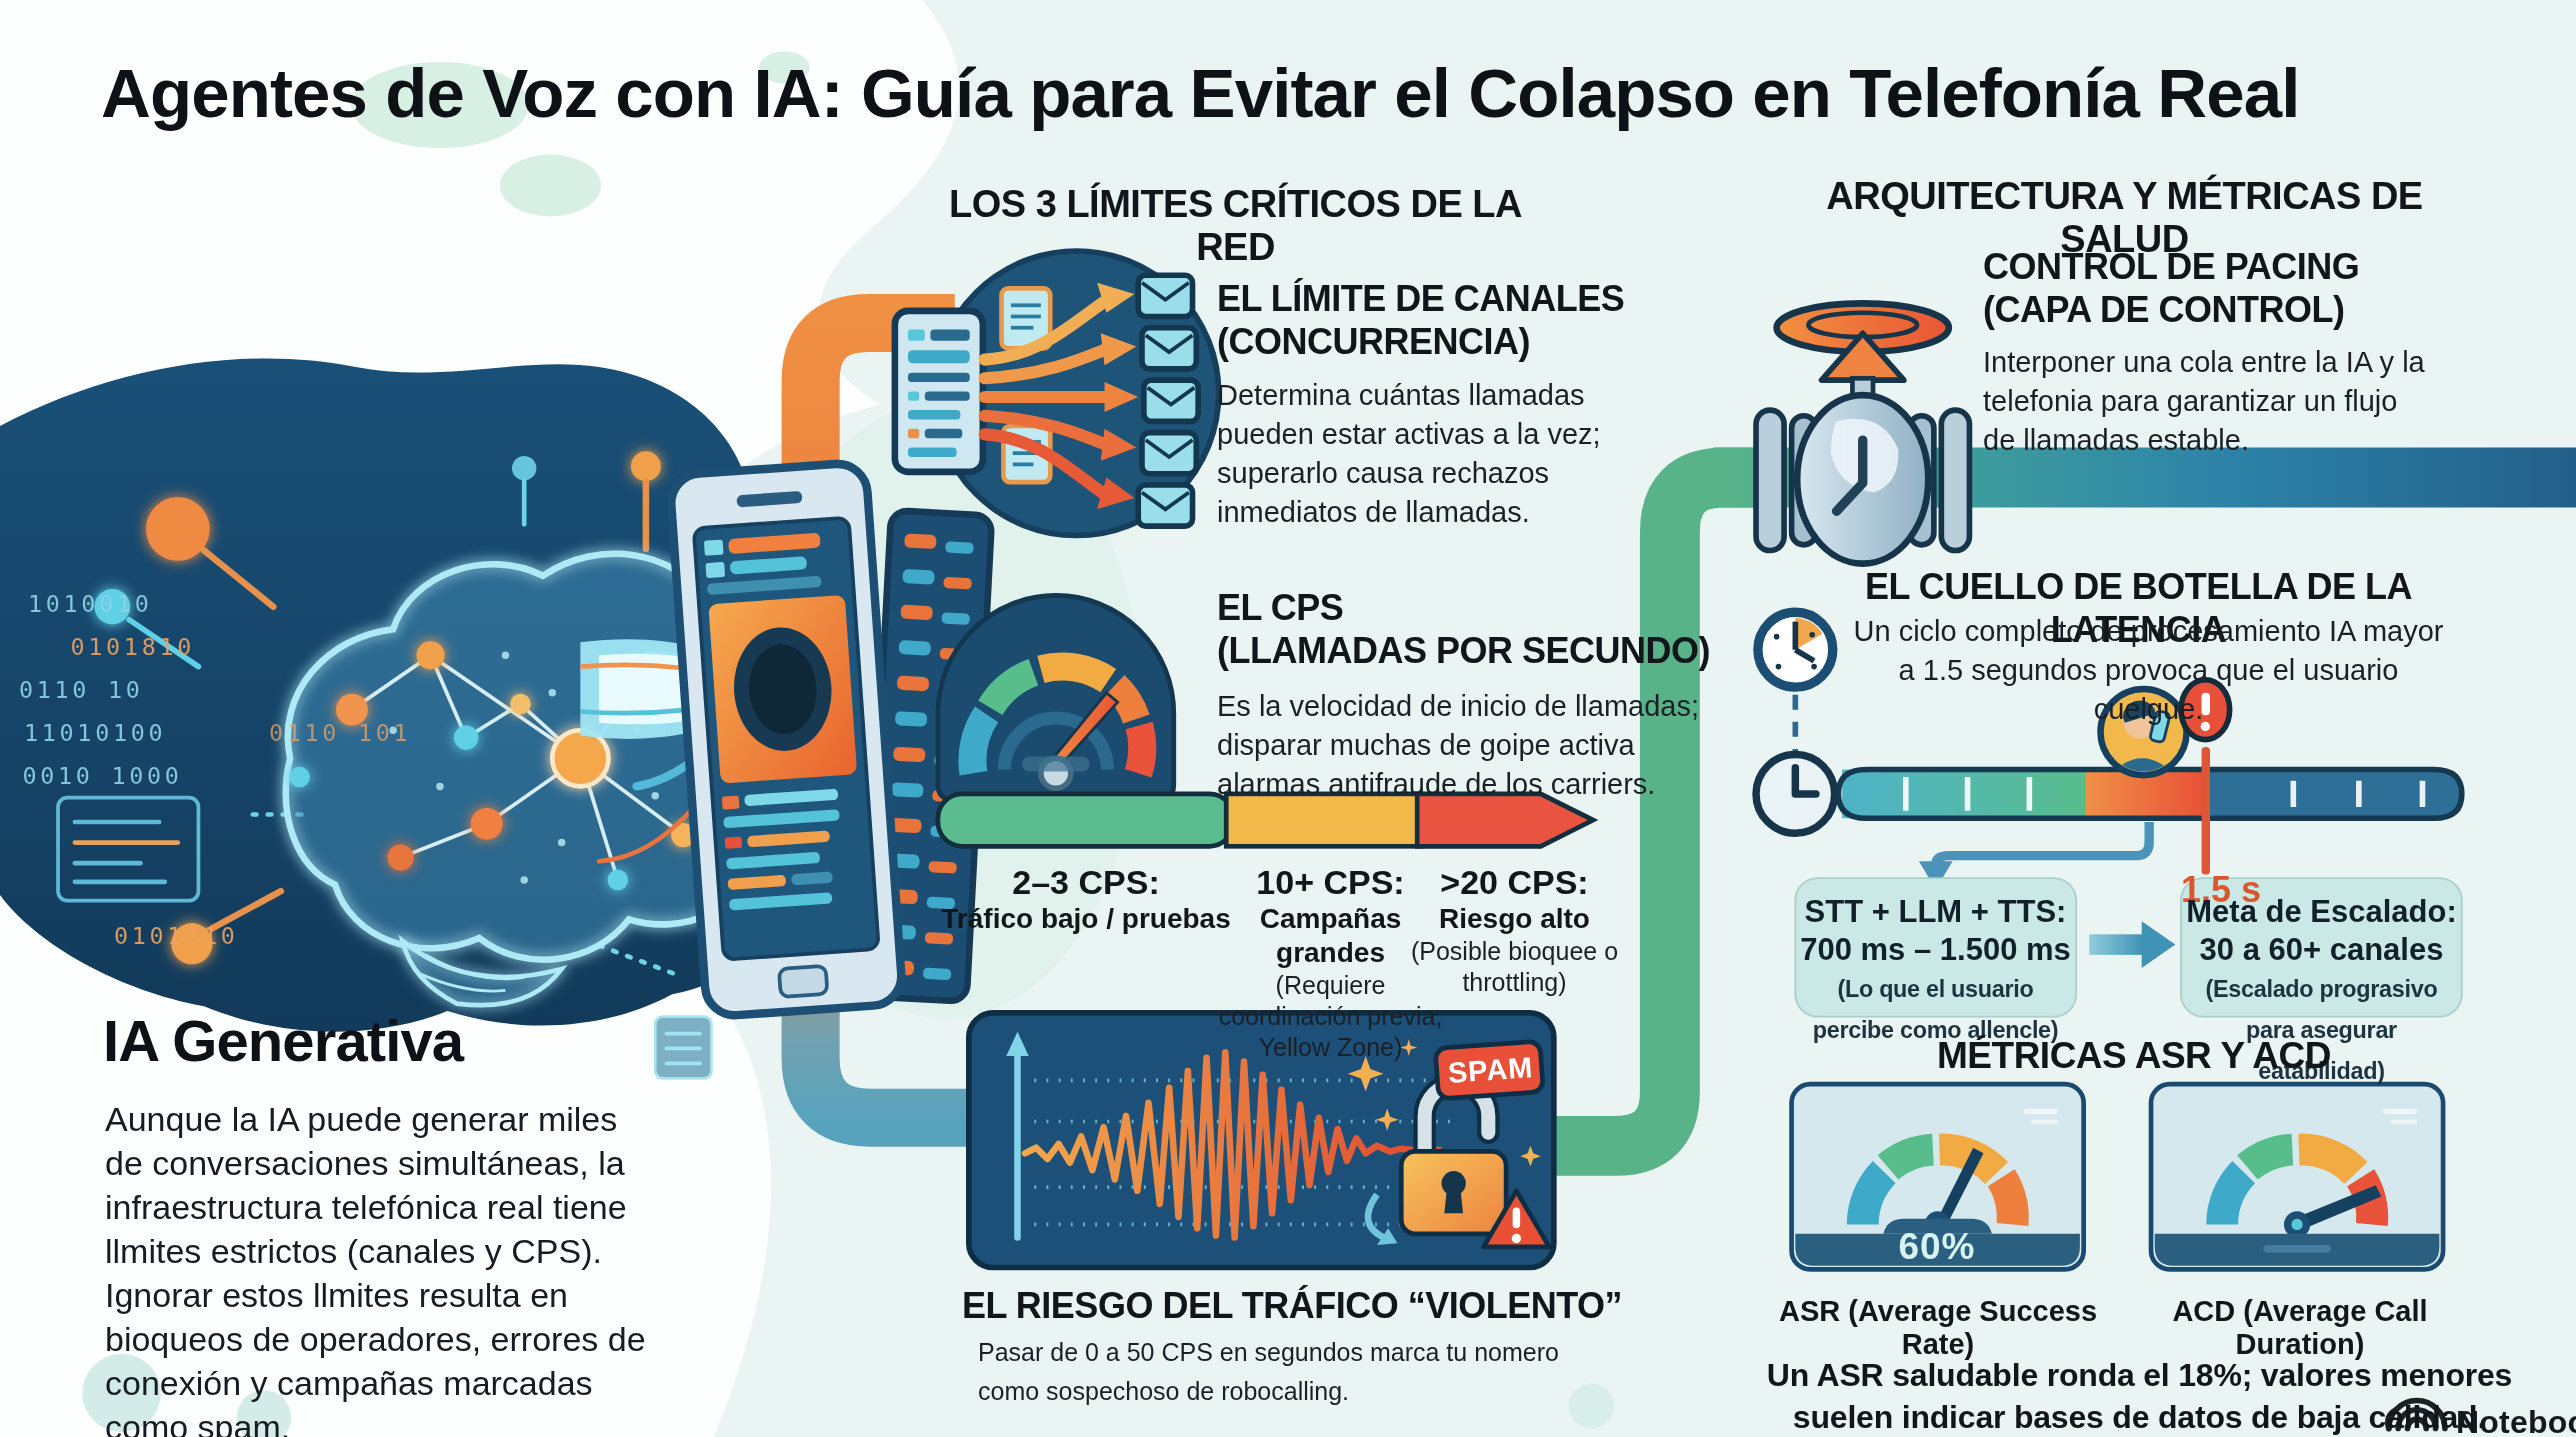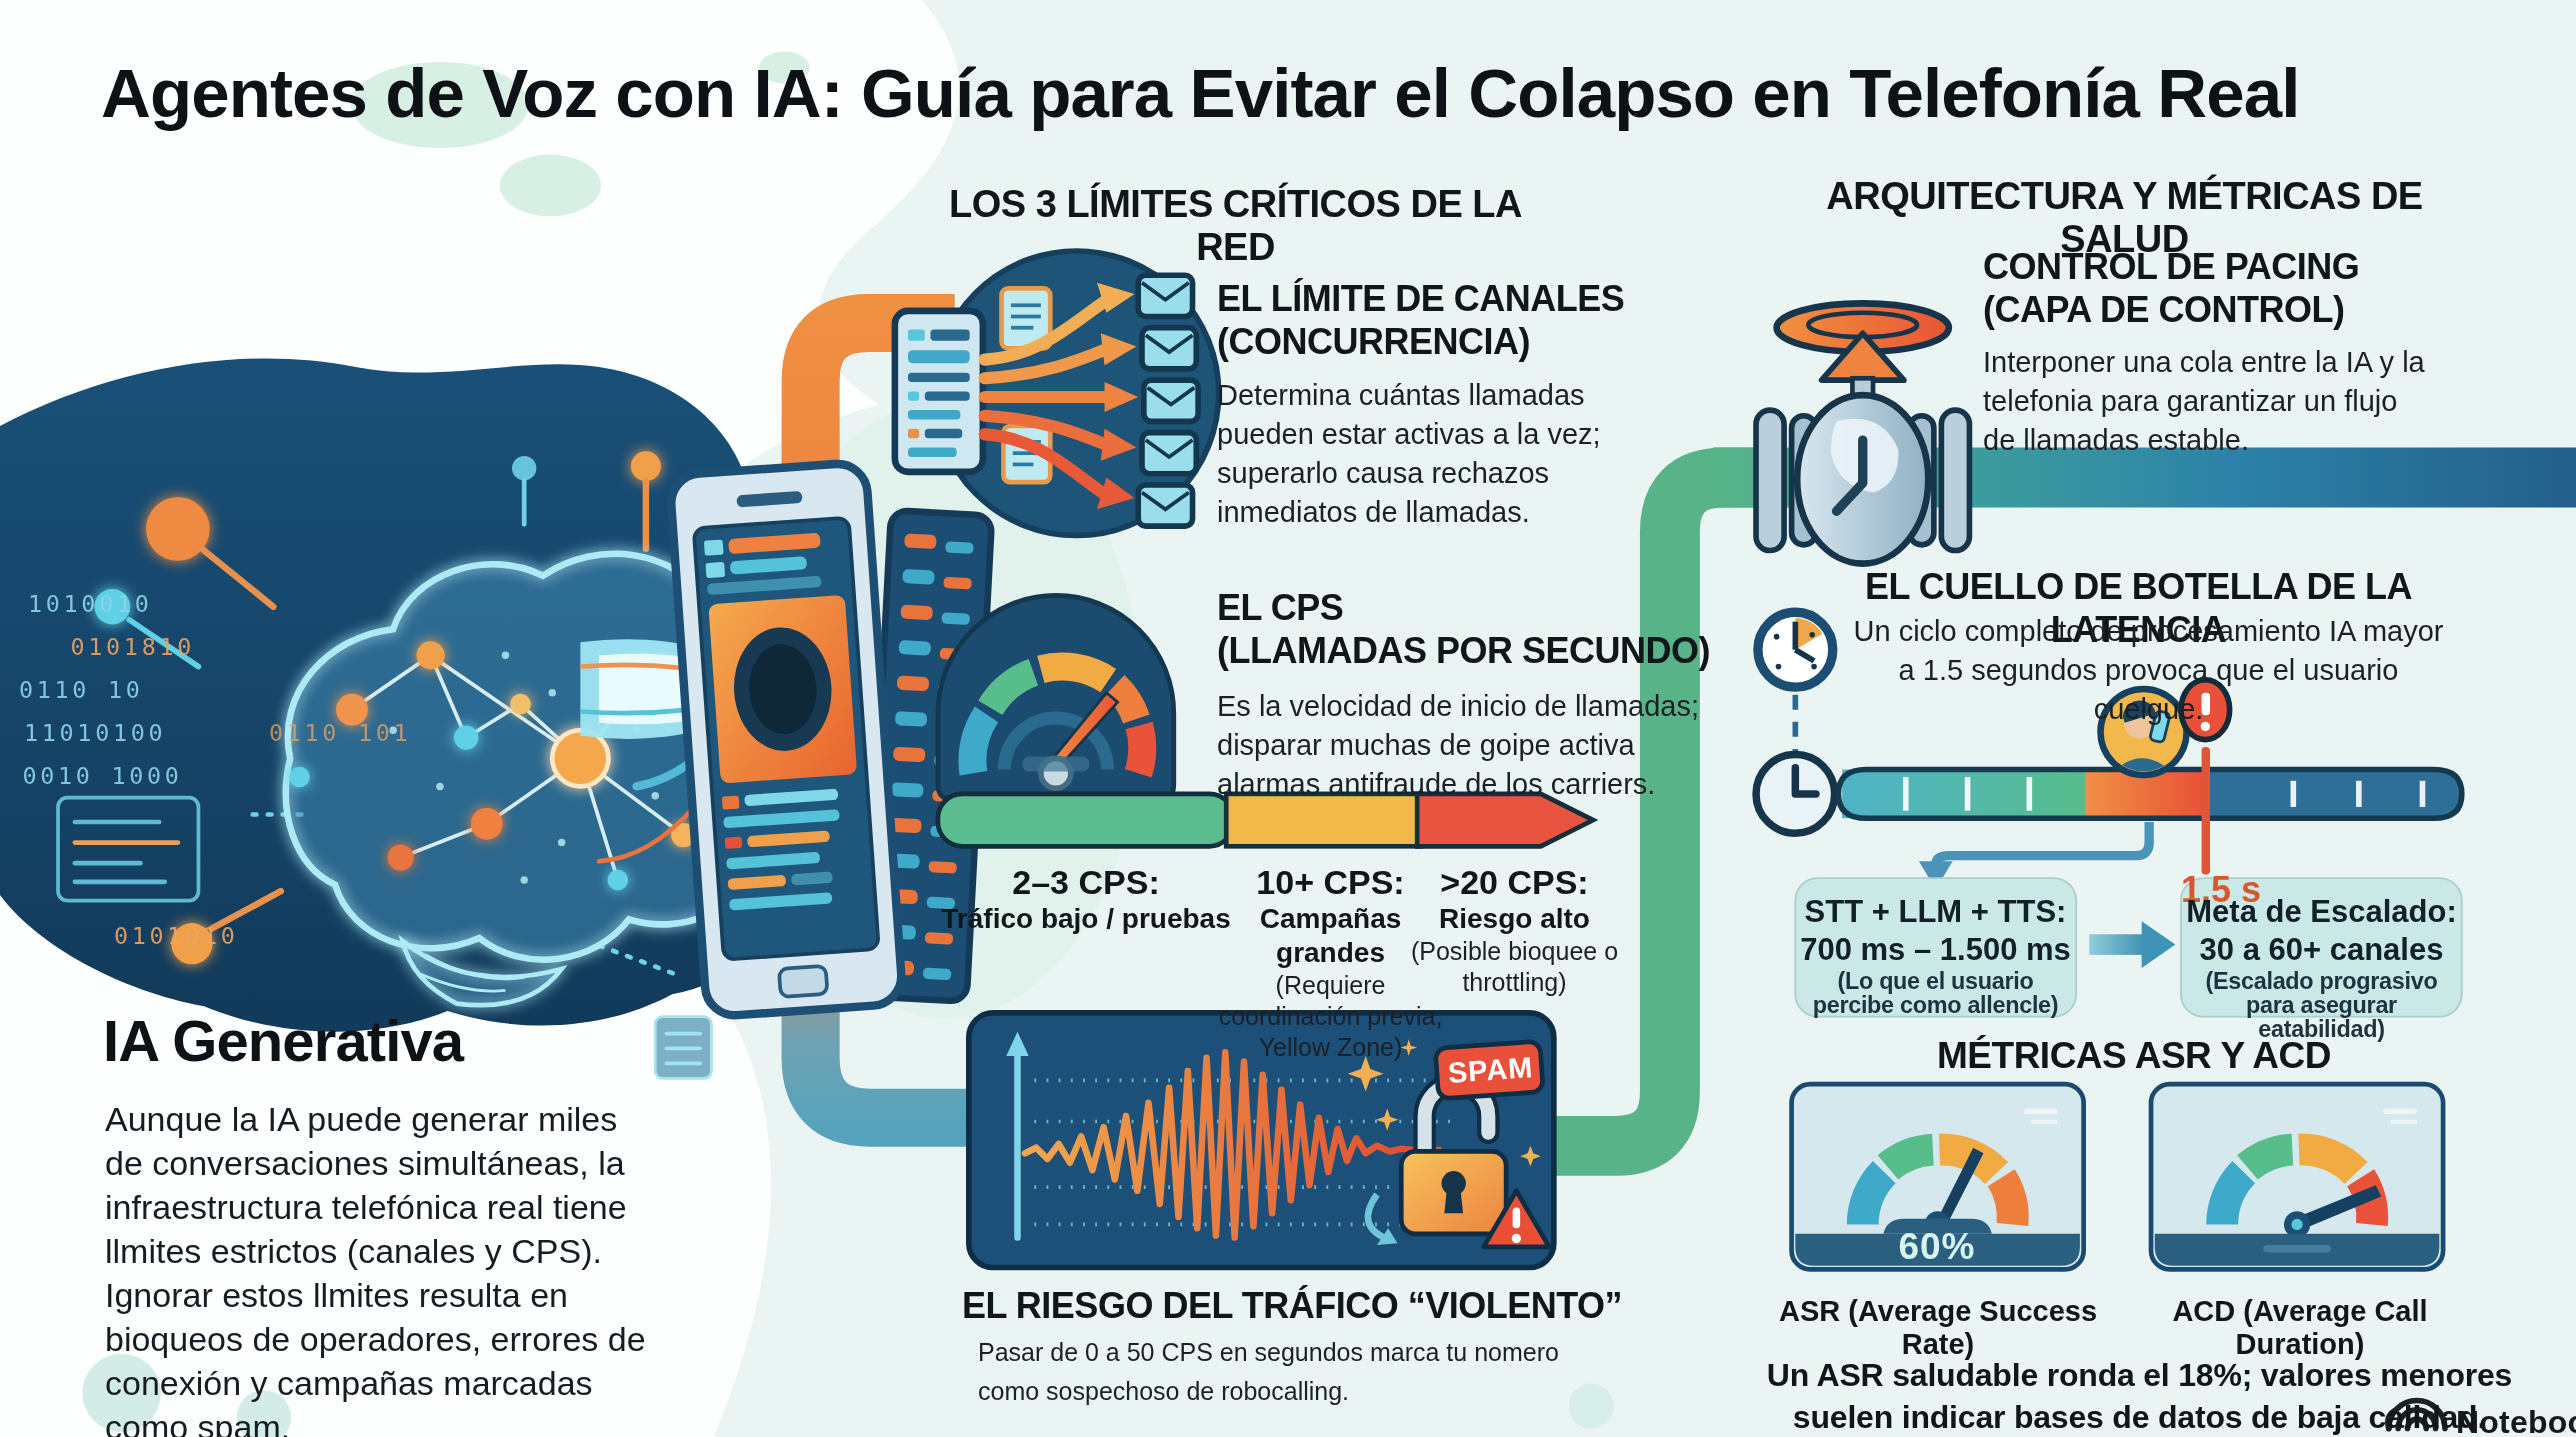--- a/index.html
+++ b/index.html
@@ -14,21 +14,21 @@
   .ia-head{font-size:58px;font-weight:900;letter-spacing:-0.9px;color:#0e1216;}
   .ia-body{font-size:34px;font-weight:500;line-height:44px;color:#161c22;}
   .scale-col{text-align:center;}
   .scale-val{font-size:34px;font-weight:900;color:#11161a;}
   .scale-lab{font-size:28px;font-weight:800;line-height:34px;color:#11161a;}
   .scale-note{font-size:25px;font-weight:500;line-height:31px;color:#1a2026;}
   .center{text-align:center;}
   .spam{font-size:29px;font-weight:900;color:#ffffff;letter-spacing:0.9px;transform:rotate(-4deg);}
   .threshold{font-size:36px;font-weight:900;color:#d9572e;}
   .box-line{font-size:31px;font-weight:900;line-height:38px;color:#12202a;}
-  .box-note{font-size:23.4px;font-weight:600;line-height:24px;color:#1d3340;letter-spacing:-0.3px;}
+  .box-note{font-size:23.4px;font-weight:600;line-height:41px;color:#1d3340;letter-spacing:-0.3px;}
   .gauge-val{font-size:37px;font-weight:900;color:#d6f3ef;letter-spacing:0.9px;}
   .metric-label{font-size:29px;font-weight:600;color:#11161a;}
   .metric-label b{font-weight:900;}
   .footnote{font-size:32px;font-weight:600;line-height:42px;color:#11161a;letter-spacing:-0.2px;}
   .brand{font-size:32px;font-weight:600;color:#15191d;letter-spacing:0.2px;}
   .binary{font-family:"DejaVu Sans Mono",monospace;font-size:23.4px;letter-spacing:3.7px;color:#8fd4e6;opacity:0.9;}
   .binary.orange{color:#eda361;margin-left:48px;}
 </style>
 </head>
 <body>

